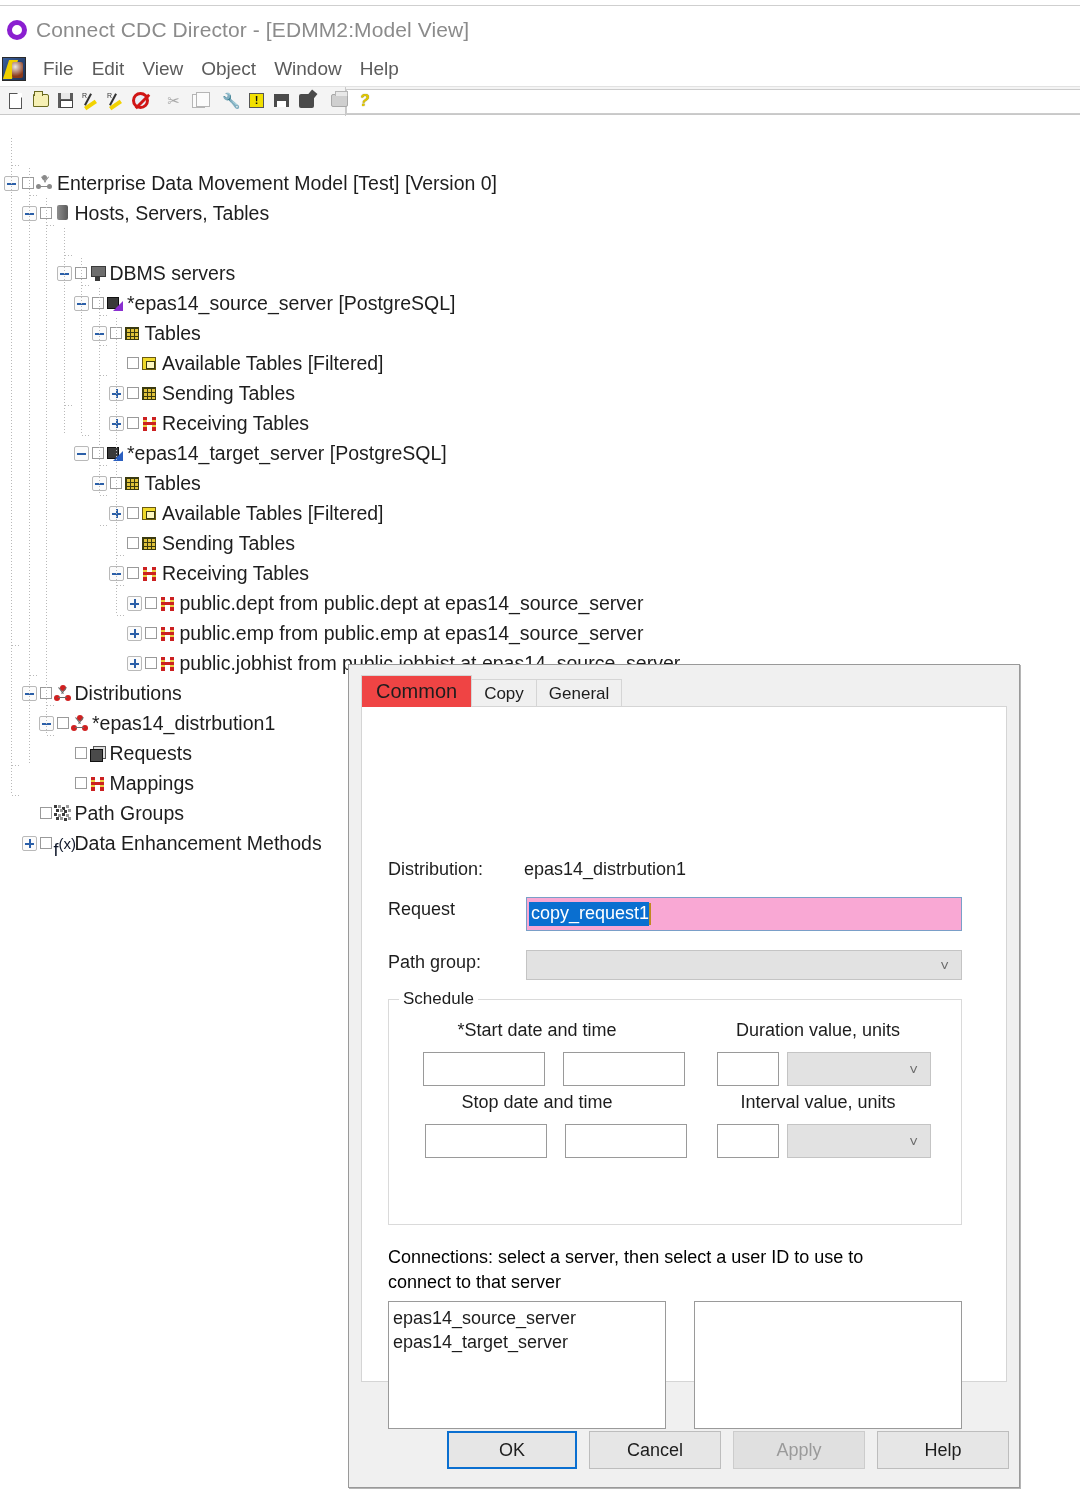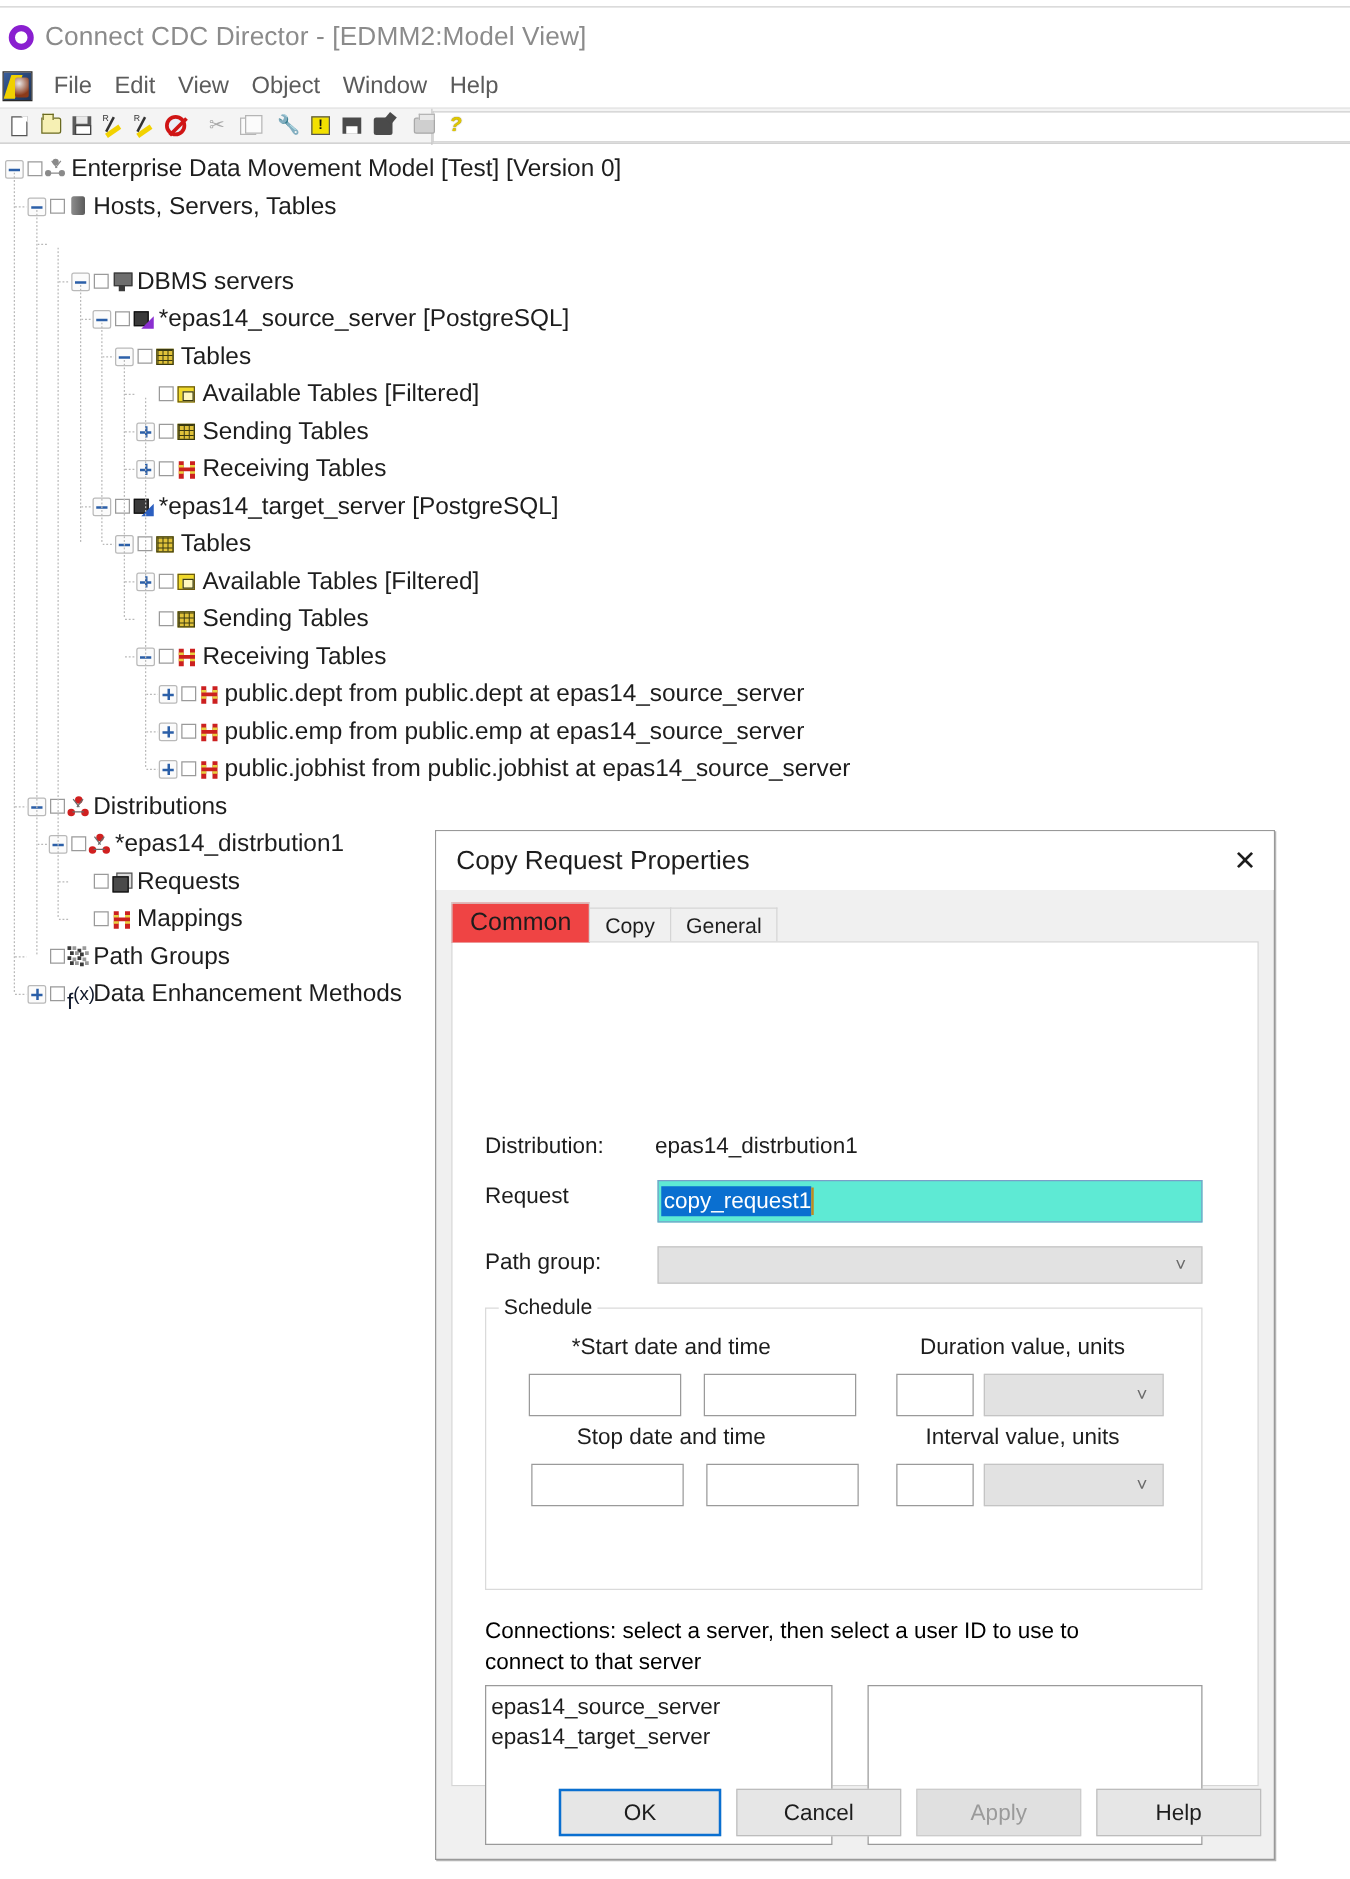--- a/index.html
+++ b/index.html
@@ -121,20 +121,21 @@
 
   
   .tree {
     position: absolute; left: 0; top: 116px; width: 1080px; height: 1387px;
     background: #ffffff;
   }
   .tnode {
     position: absolute; height: 30px;
     display: flex; align-items: center;
     white-space: nowrap;
+    margin-top: 48px;
   }
   .expander {
     width: 15px; height: 15px; flex: none;
     border: 1px solid #b9b9b9; border-radius: 2px;
     background: #fbfbfb;
     position: relative; margin-right: 3px;
   }
   .expander::before {
     content: ""; position: absolute; left: 2px; top: 6px;
     width: 9px; height: 2px; background: #2b5fa8;
@@ -250,21 +251,21 @@
   .tabpanel {
     background: #ffffff; border: 1px solid #d5d5d5;
     height: 676px; margin-top: -1px; position: relative;
     padding: 0;
   }
 
   .form-row { position: absolute; display: flex; align-items: center; }
   .flabel { font-size: 18px; color: #1d1d1d; }
   .fvalue { font-size: 18px; color: #1d1d1d; }
   .input {
-    border: 1px solid #7a9fc8; background: #5eead4; height: 34px;
+    border: 1px solid #7a9fc8; background: #f9a8d4; height: 34px;
     font-size: 18px; color: #1d1d1d;
     display: flex; align-items: center; padding: 0 2px;
   }
   .sel-text { background: #0a6fd0; color: #ffffff; padding: 1px 0 2px 2px; }
   .caret-bar { width: 2px; height: 22px; background: #c08a20; }
   .combo {
     border: 1px solid #c4c4c4; background: #e2e2e2; height: 30px;
     display: flex; align-items: center; justify-content: flex-end;
     padding-right: 12px; font-size: 15px; color: #6a6a6a;
   }
@@ -641,24 +642,20 @@
       <div class="hline" style="left: 12px; top: 529px; width: 8.5px;"></div>
       <div class="hline" style="left: 29.5px; top: 559px; width: 8.5px;"></div>
       <div class="hline" style="left: 47px; top: 589px; width: 8.5px;"></div>
       <div class="hline" style="left: 47px; top: 619px; width: 8.5px;"></div>
       <div class="hline" style="left: 12px; top: 649px; width: 8.5px;"></div>
       <div class="hline" style="left: 12px; top: 679px; width: 8.5px;"></div>
     </div>
 
   <div class="dialog">
 
-    <div class="dlg-title">
-      <div class="dlg-title-text">Copy Request Properties</div>
-      <div class="dlg-close">✕</div>
-    </div>
 
     <div class="dlg-body">
 
       <div class="tabstrip">
         <div class="tab active">Common</div>
         <div class="tab">Copy</div>
         <div class="tab">General</div>
       </div>
 
       <div class="tabpanel">

